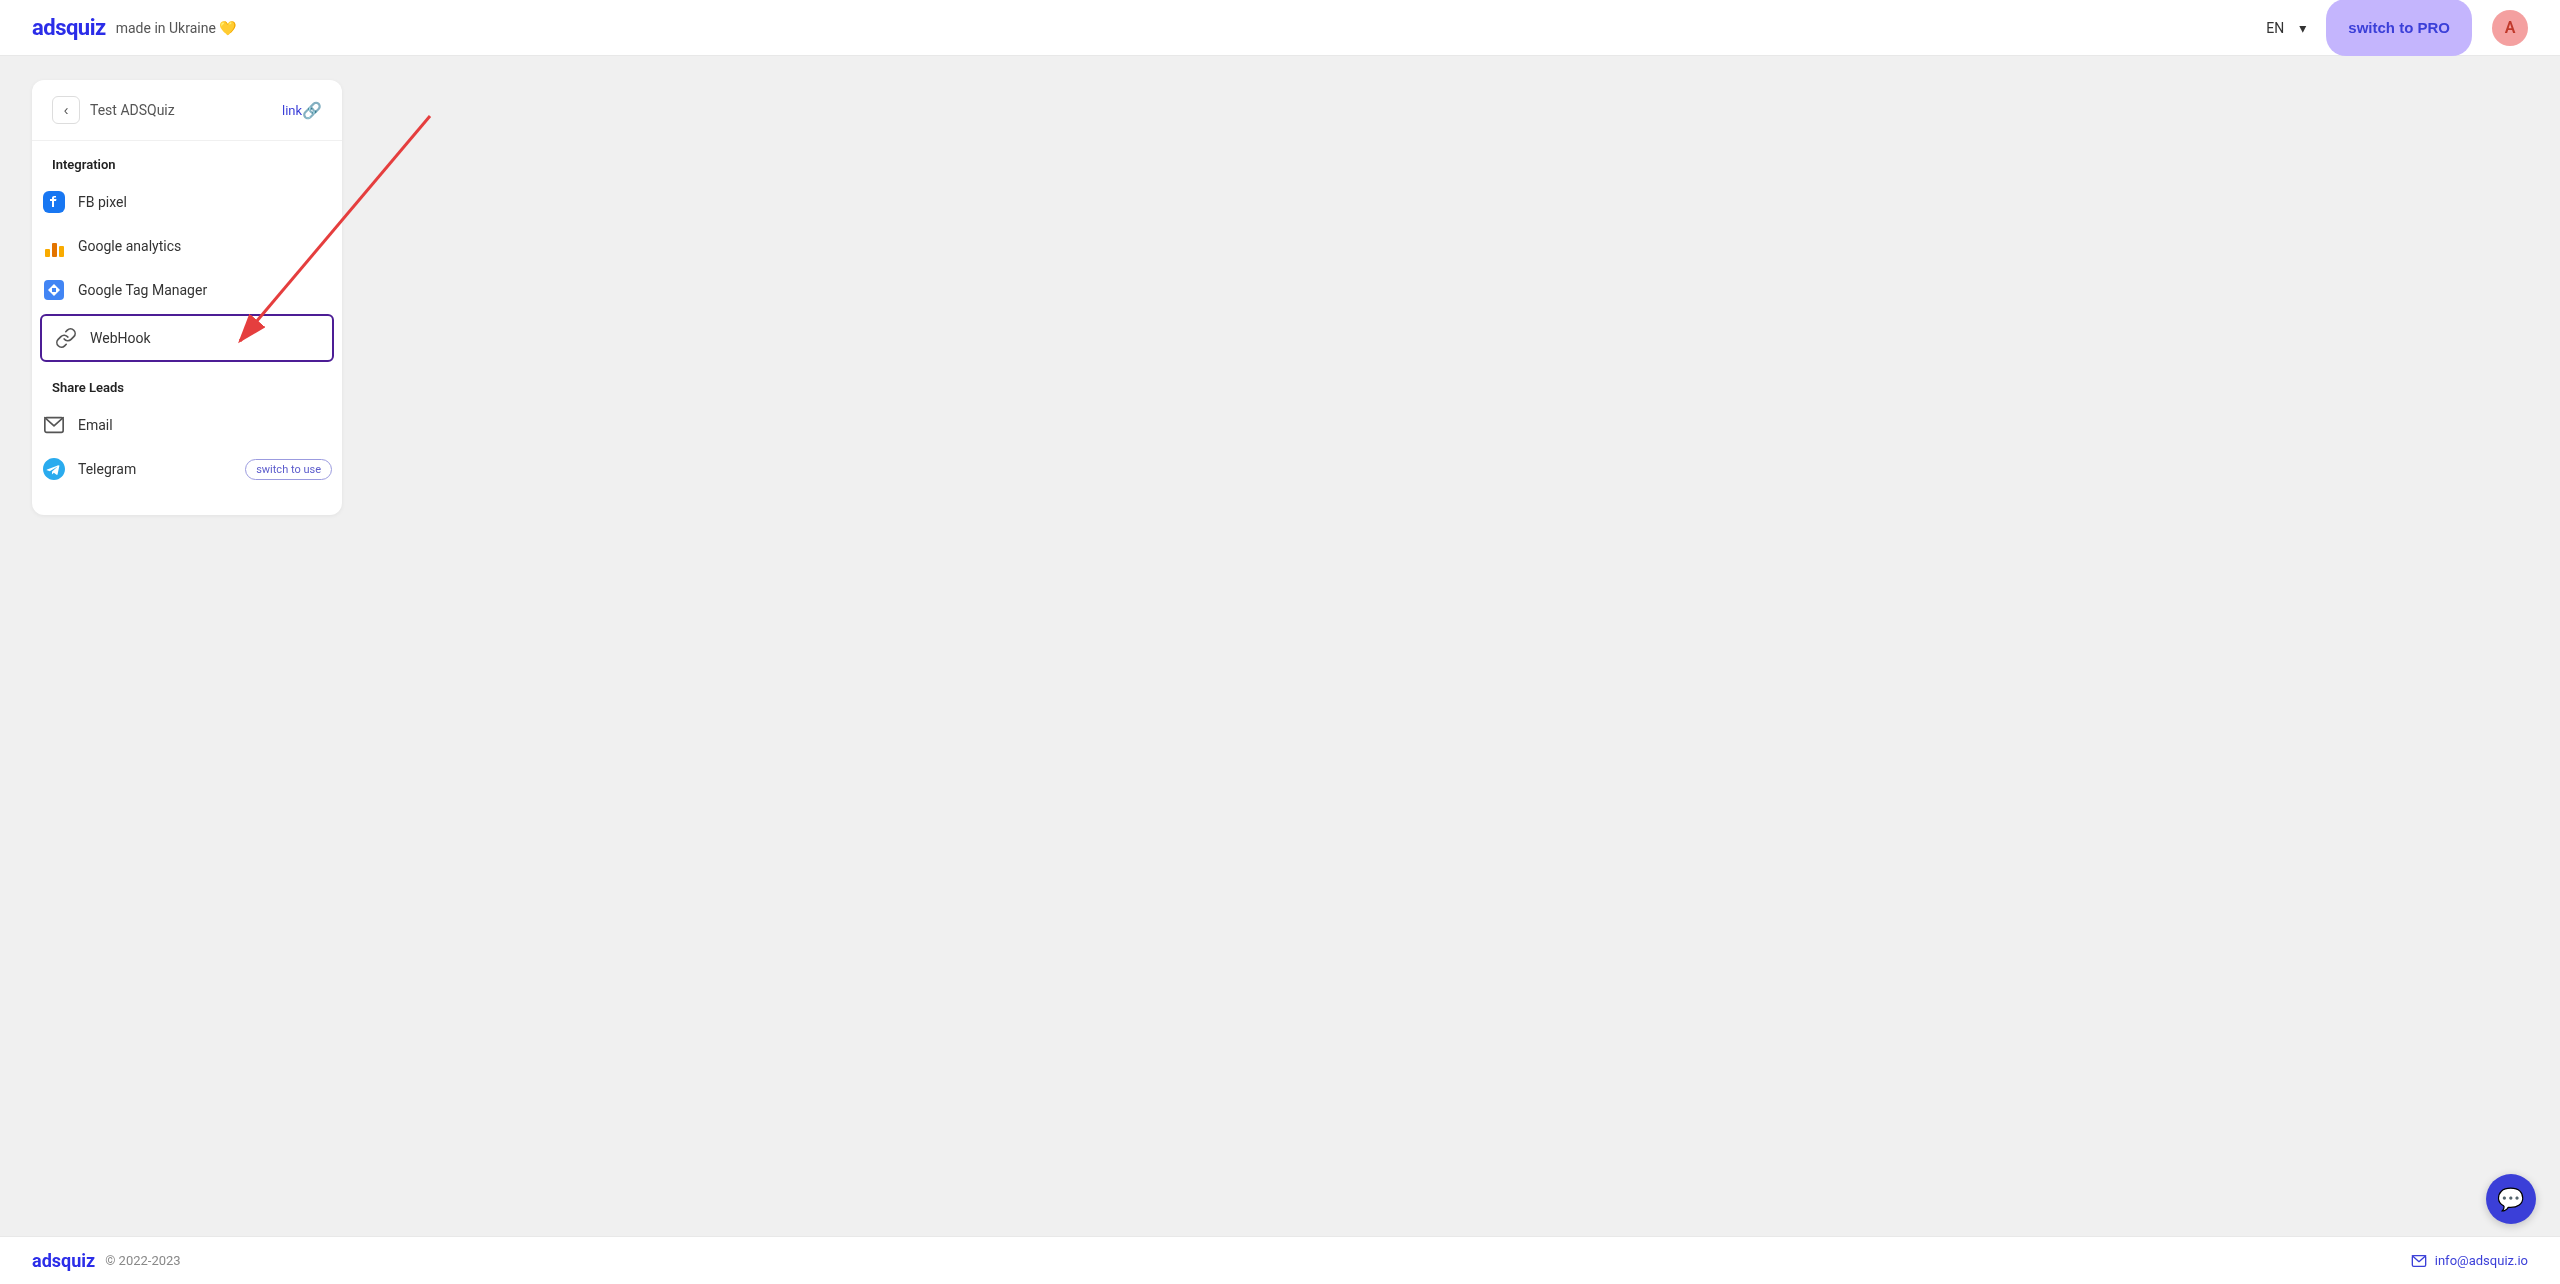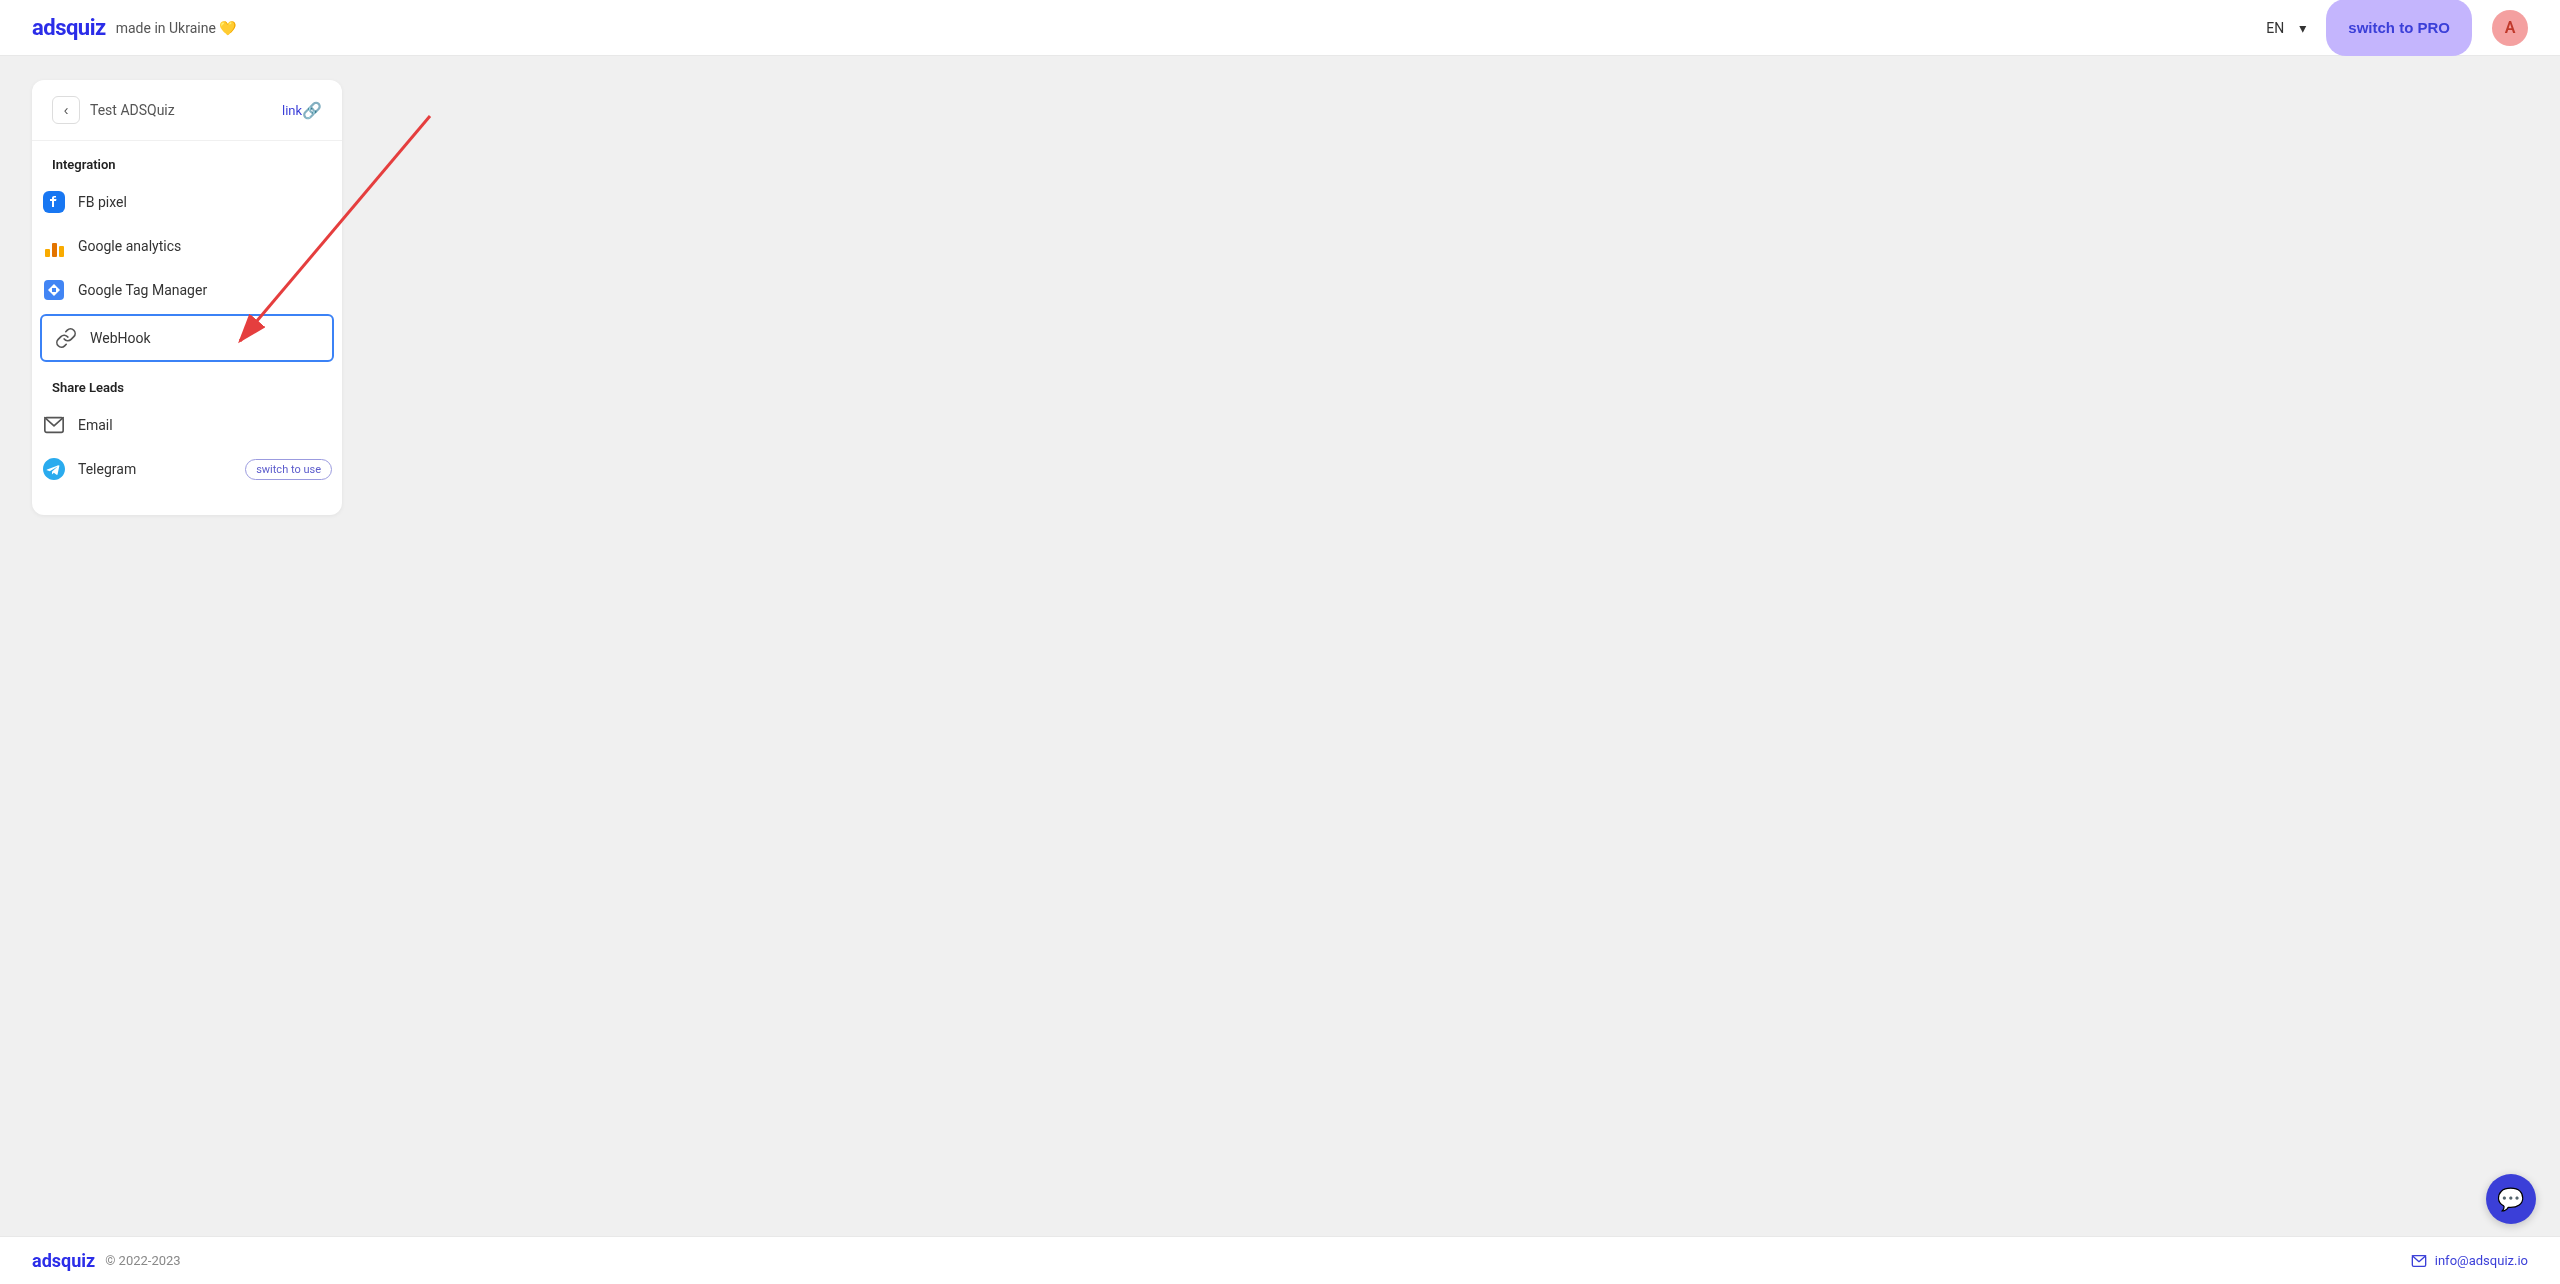--- a/index.html
+++ b/index.html
@@ -149,21 +149,21 @@
       font-size: 18px;
       flex-shrink: 0;
     }
     .menu-item-label {
       font-size: 14px;
       color: #333;
     }
 
     
     .menu-item-webhook {
-      border: 2px solid #3b82f6;
+      border: 2px solid #4c1d95;
       border-radius: 6px;
       margin: 2px 8px;
       padding: 10px 12px;
     }
 
     .badge-ready {
       margin-left: auto;
       border: 1px solid #9b9bdf;
       border-radius: 12px;
       padding: 3px 10px;

